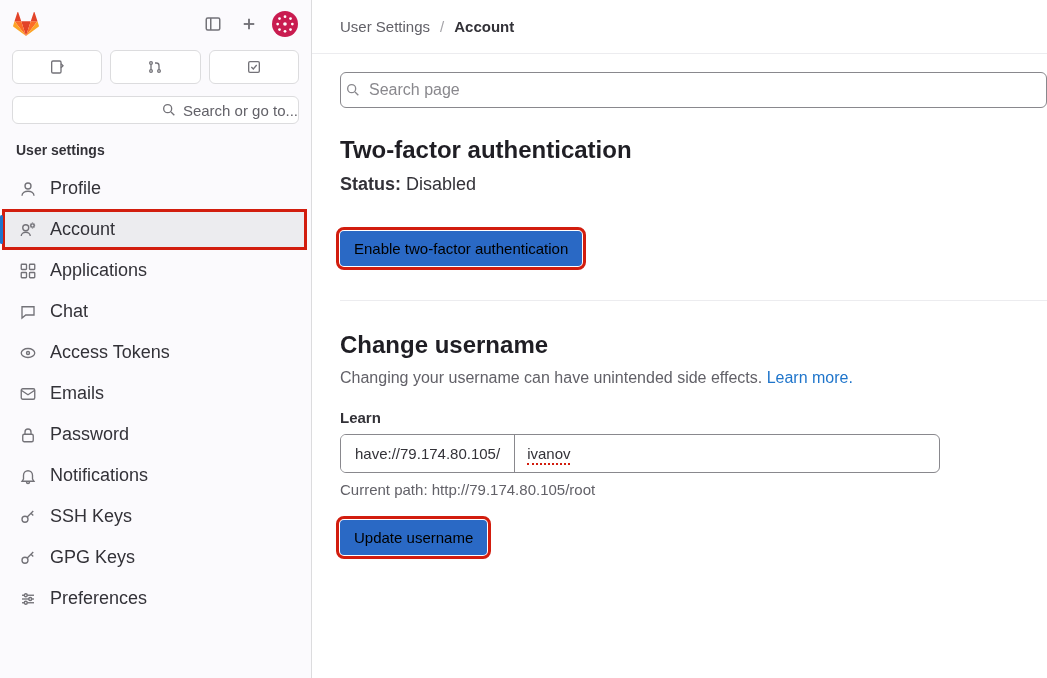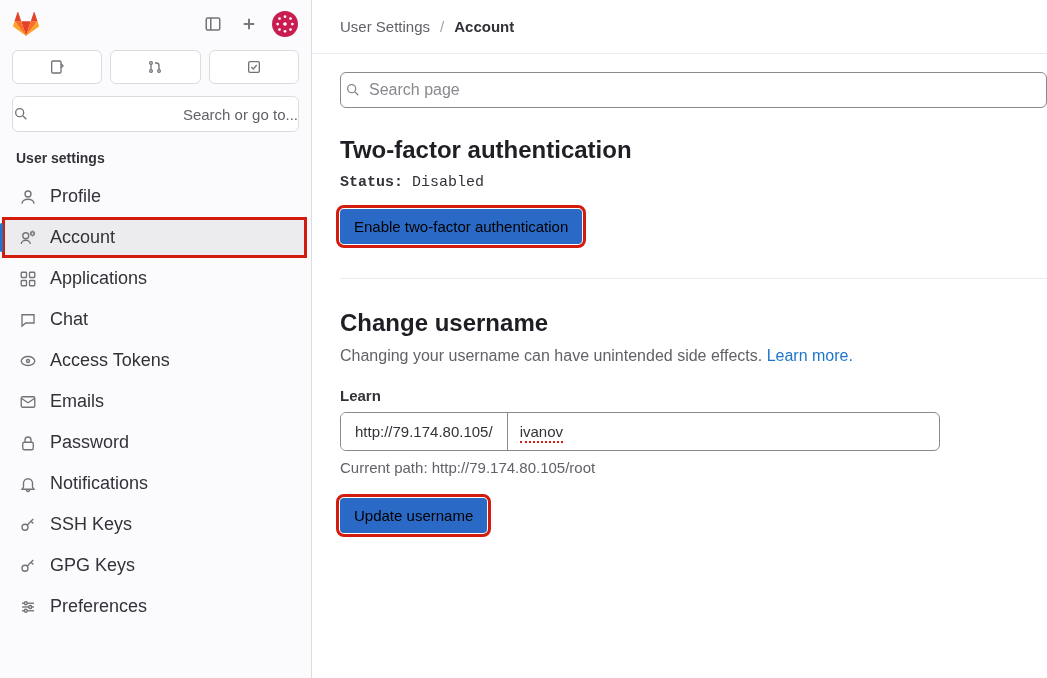--- a/index.html
+++ b/index.html
@@ -10,42 +10,42 @@
 .sidebar-top { display: flex; align-items: center; padding: 10px 12px 8px; gap: 8px; }
 .logo { width: 28px; height: 28px; display: flex; align-items: center; justify-content: center; }
 .spacer { flex: 1; }
 .top-icon-btn { width: 28px; height: 28px; display: flex; align-items: center; justify-content: center; border-radius: 4px; cursor: pointer; color: #737278; }
 .top-icon-btn.avatar { width: 28px; height: 28px; }
 .avatar-circle { width: 26px; height: 26px; border-radius: 50%; background: #c91c50; display: flex; align-items: center; justify-content: center; }
 
 .btn-row { display: flex; gap: 8px; padding: 4px 12px 8px; }
 .pill-btn { flex: 1; height: 34px; border: 1px solid #dcdcde; border-radius: 6px; background: #fff; display: flex; align-items: center; justify-content: center; cursor: pointer; color: #626168; }
 
-.search-btn { margin: 4px 12px 12px; height: 36px; border: 1px solid #dcdcde; border-radius: 6px; background: #fff; display: flex; align-items: center; justify-content: space-between; gap: 6px; cursor: pointer; color: #626168; font-size: 15px; }
+.search-btn { margin: 4px 12px 12px; height: 28px; border: 1px solid #dcdcde; border-radius: 6px; background: #fff; display: flex; align-items: center; justify-content: flex-end; gap: 6px; cursor: pointer; color: #626168; font-size: 15px; }
 
 .nav-section-title { padding: 6px 16px 10px; font-size: 14px; font-weight: 600; color: #333238; }
 
 .nav-item { display: flex; align-items: center; gap: 12px; padding: 8px 14px; font-size: 18px; color: #333238; cursor: pointer; border-radius: 6px; margin: 2px 4px; }
 .nav-item .icon { width: 20px; display: flex; justify-content: center; color: #737278; }
 .nav-item.active { background: #ececef; position: relative; }
 .nav-item.active::before { content: ""; position: absolute; left: -4px; top: 4px; bottom: 4px; width: 3px; background: #1f75cb; border-radius: 2px; }
 .nav-item.highlighted { outline: 3px solid #d21d0e; outline-offset: -1px; border-radius: 0; margin: 2px 6px 2px 4px; }
 
 .main { flex: 1; overflow: auto; }
 .breadcrumb { display: flex; align-items: center; gap: 10px; padding: 18px 28px 18px; font-size: 15px; color: #626168; border-bottom: 1px solid #ececef; }
 .breadcrumb .sep { color: #a4a3a8; }
 .breadcrumb .current { font-weight: 600; color: #333238; }
 
 .main-body { padding: 18px 0 0 28px; }
 .search-page-input { width: 100%; height: 36px; border: 1px solid #89888d; border-radius: 6px; padding: 0 4px; display: flex; align-items: center; gap: 8px; color: #89888d; font-size: 16px; margin-bottom: 28px; }
 
 .section-title { font-size: 24px; font-weight: 700; color: #1f1e24; margin-bottom: 10px; }
 .section-desc { font-size: 16px; color: #626168; margin-bottom: 22px; }
 
-.status-line { font-size: 15px; margin-bottom: 18px; font-family: Liberation Mono, monospace; }
+.status-line { font-size: 18px; margin-bottom: 36px; }
 .status-line .lbl { font-weight: 600; }
 
 .primary-btn { display: inline-block; background: #2a69c5; color: #000000; font-size: 15px; padding: 9px 14px; border-radius: 4px; cursor: pointer; border: none; }
 .primary-btn.highlighted { outline: 3px solid #d21d0e; outline-offset: 1px; }
 
 .hr { border: none; border-top: 1px solid #ececef; margin: 34px 0 30px; }
 
 .field-label { font-size: 15px; font-weight: 600; margin-bottom: 8px; }
 .path-row { display: flex; width: 600px; border: 1px solid #89888d; border-radius: 6px; overflow: hidden; margin-bottom: 8px; }
 .path-prefix { padding: 10px 14px; border-right: 1px solid #89888d; font-size: 15px; color: #333238; background: #fff; }
@@ -272,21 +272,21 @@
 
       <hr class="hr">
 
       <div class="section-title">Change username</div>
       <div class="section-desc">
         <span>Changing your username can have unintended side effects. </span><span class="link">Learn more.</span>
       </div>
 
       <div class="field-label">Learn</div>
       <div class="path-row">
-        <div class="path-prefix">http://79.174.80.105/</div>
+        <div class="path-prefix">have://79.174.80.105/</div>
         <div class="path-input"><span>ivanov</span></div>
       </div>
       <div class="current-path">
         <span>Current path: </span><span>http://79.174.80.105/root</span>
       </div>
 
       <button class="primary-btn highlighted">Update username</button>
     </div>
   </div>
 </div>

